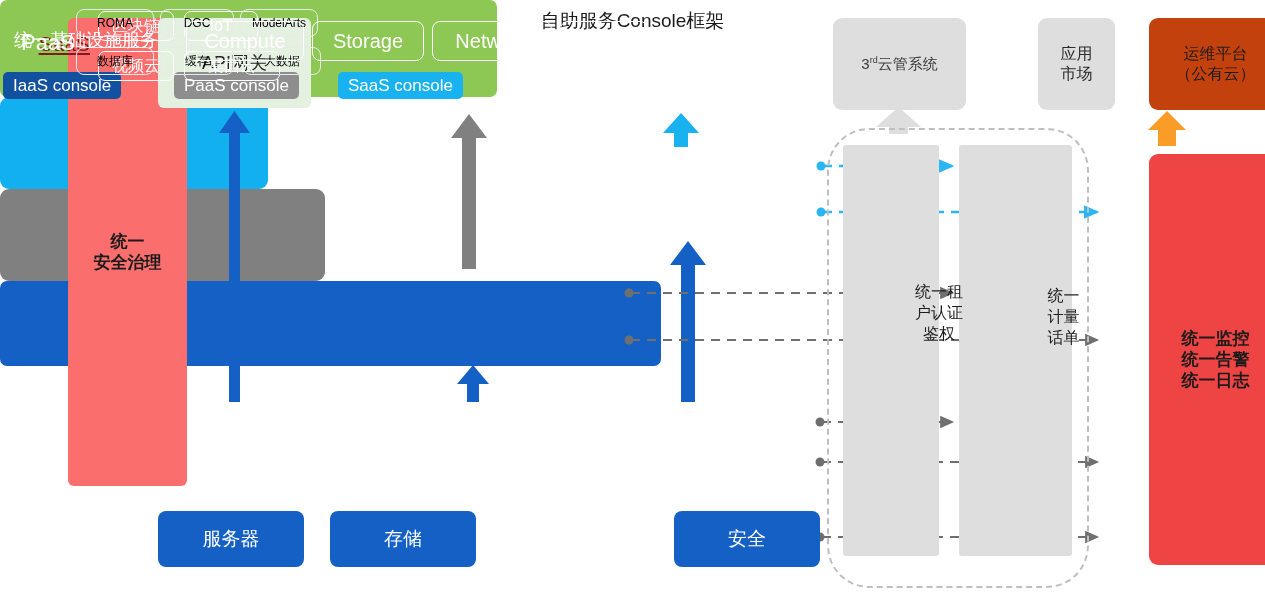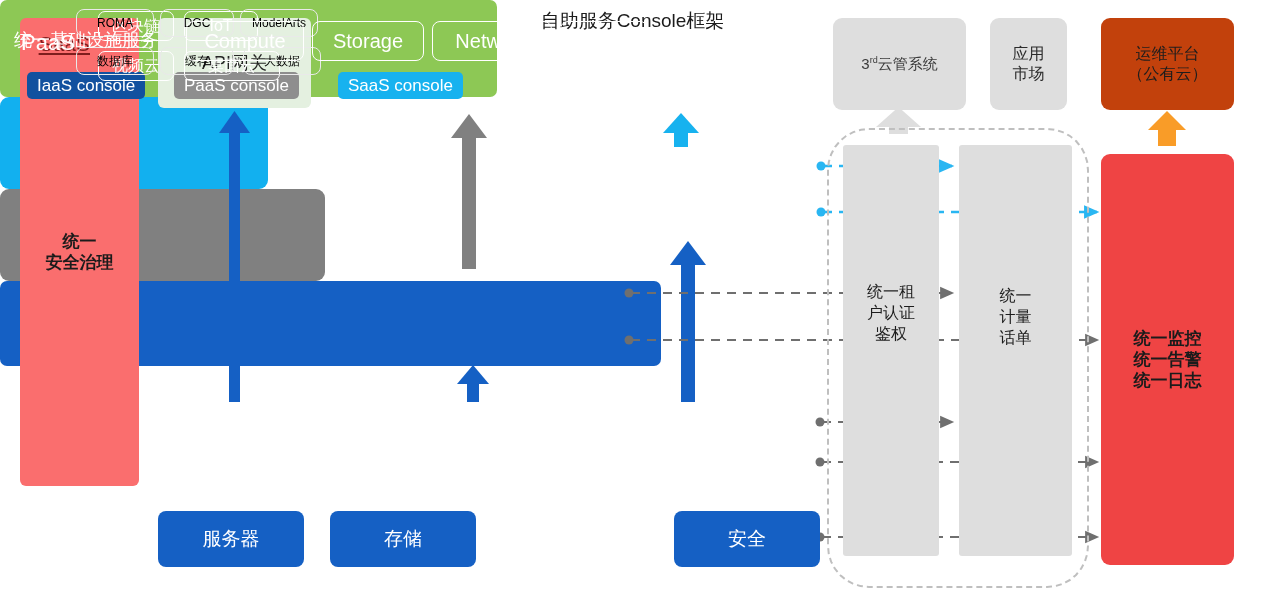--- a/index.html
+++ b/index.html
@@ -2,38 +2,38 @@
 <html><head>
 <meta charset="utf-8">
 <title>Cloud Platform Architecture</title>
 <style>
   html,body{margin:0;padding:0;background:#ffffff;}
   body{font-family:"Liberation Sans","DejaVu Sans",sans-serif;}
   #stage{position:relative;width:1265px;height:605px;background:#fff;overflow:hidden;}
 
   .box{position:absolute;box-sizing:border-box;display:flex;align-items:center;
        justify-content:center;text-align:center;border-radius:8px;}
-  .vtext{white-space:pre-line;line-height:1.25;}
+  .vtext{white-space:pre-line;line-height:1.25;margin-left:48px;}
 
   
   #security-col{left:20px;top:18px;width:119px;height:468px;background:#fa6e6e;
       color:#1b1b1b;font-size:17px;font-weight:700;border-radius:6px;}
 
   
   #api-gw{left:158px;top:18px;width:153px;height:90px;background:#e4f0e0;color:#262626;
       font-size:18px;border-radius:6px;}
 
   
   #console-frame{left:322px;top:18px;width:497px;height:97px;background:#8dc855;border-radius:7px;}
   #console-title{position:absolute;left:0;top:8px;width:100%;text-align:center;
       font-size:19px;color:#1c1c1c;}
   .console-chip{position:absolute;top:72px;height:27px;border-radius:5px;display:flex;
       align-items:center;justify-content:center;color:#fff;font-size:17px;white-space:nowrap;
       padding:0 10px;box-sizing:border-box;}
-  #chip-iaas{left:27px;background:#12519f;}
+  #chip-iaas{left:3px;background:#12519f;}
   #chip-paas{left:174px;background:#8e8e8e;}
   #chip-saas{left:338px;background:#17b2ef;}
 
   
   #third-cloud{left:833px;top:18px;width:133px;height:92px;background:#dedede;color:#3b3b3b;
       font-size:15px;border-radius:9px;}
   #third-cloud sup{font-size:9px;vertical-align:super;}
   #app-market{left:990px;top:18px;width:77px;height:92px;background:#dedede;color:#2c2c2c;
       font-size:16px;border-radius:9px;}
 

